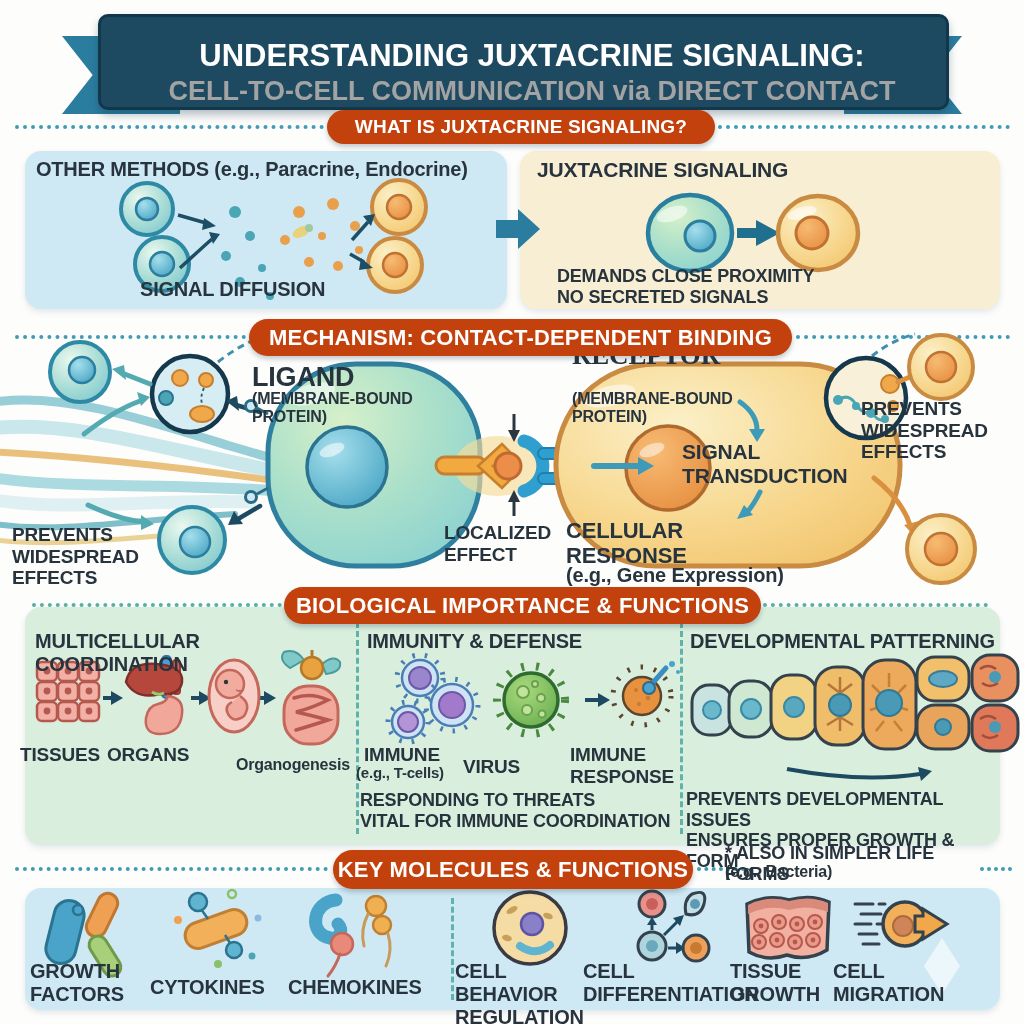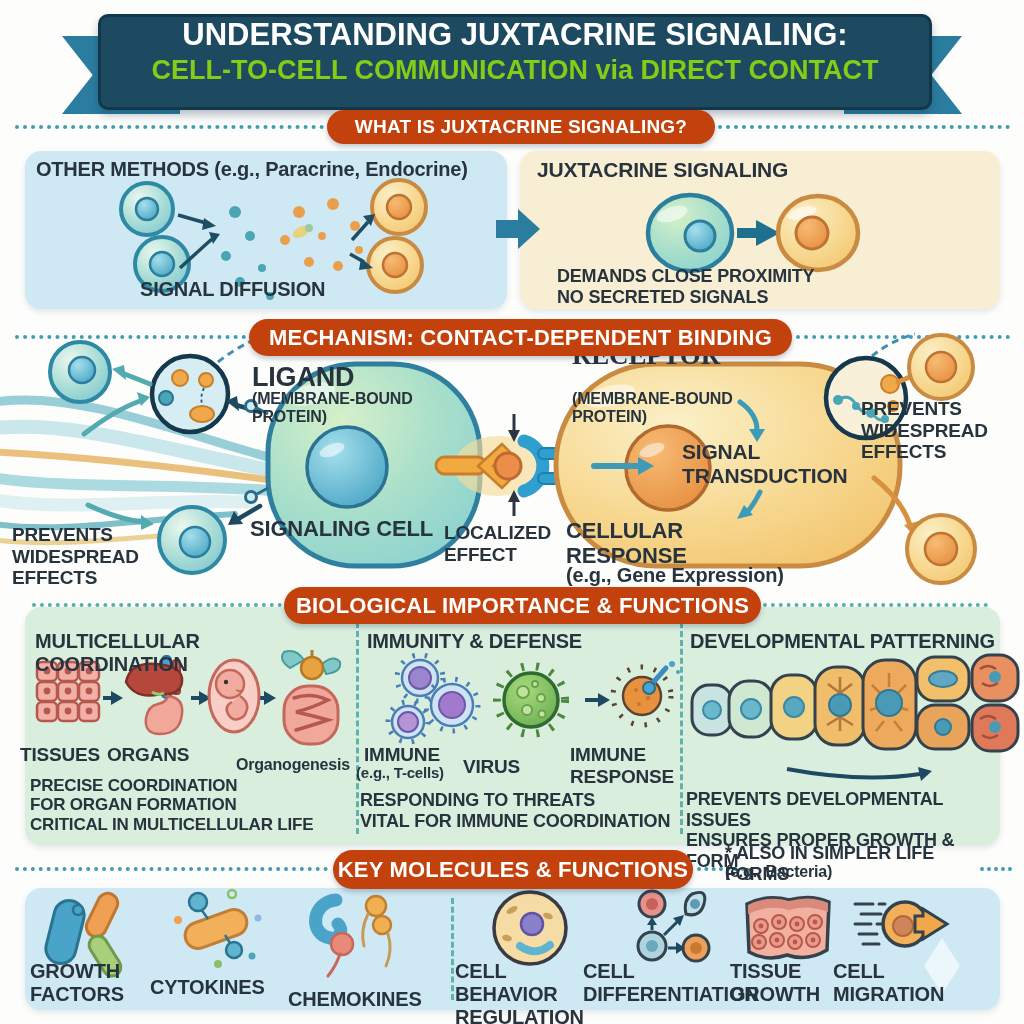--- a/index.html
+++ b/index.html
@@ -9,23 +9,23 @@
   .pill{position:absolute;background:#c2410c;color:#fff;border-radius:22px;display:flex;
         align-items:center;justify-content:center;font-weight:800;letter-spacing:.2px;
         box-shadow:0 3px 5px rgba(20,50,70,.25);z-index:6;text-align:center;}
   .dotl{position:absolute;border-top:4px dotted #3f9cb5;z-index:2;}
   .dashv{position:absolute;border-left:3px dashed #5fb3ab;z-index:2;}
   .t{position:absolute;font-weight:800;color:#27333d;text-align:left;white-space:pre-line;
      line-height:1.14;z-index:5;letter-spacing:-.2px;}
   .ribbon{position:absolute;background:#2b7da0;z-index:4;}
   #banner{position:absolute;left:98px;top:14px;width:828px;height:90px;background:#1d4a61;
           border:3px solid #12374b;border-radius:10px;z-index:5;display:flex;flex-direction:column;
-          align-items:center;justify-content:flex-start;box-shadow:0 5px 8px rgba(20,50,70,.3);}
+          align-items:center;justify-content:flex-end;box-shadow:0 5px 8px rgba(20,50,70,.3);padding-left:17px;}
   #banner .l1{color:#fff;font-weight:800;font-size:31px;letter-spacing:0;}
-  #banner .l2{color:#84cc16;font-weight:800;font-size:27px;margin-top:2px;}
+  #banner .l2{color:#a3a3a3;font-weight:800;font-size:27px;margin-top:2px;}
   svg{position:absolute;left:0;top:0;z-index:3;}
 </style>
 </head>
 <body>
 
 <div id="stage">
 
   <div class="panel" style="left:25px;top:151px;width:482px;height:158px;background:#cfe9f4;"></div>
   <div class="panel" style="left:520px;top:151px;width:480px;height:158px;background:#f8eed3;"></div>
   <div class="panel" style="left:25px;top:607px;width:975px;height:238px;background:#daeede;"></div>
@@ -466,62 +466,58 @@
 
   <div class="t" style="left:36px;top:158px;width:460px;font-size:20px;">OTHER METHODS (e.g., Paracrine, Endocrine)</div>
   <div class="t" style="left:140px;top:278px;width:260px;font-size:20px;">SIGNAL DIFFUSION</div>
   <div class="t" style="left:537px;top:158px;width:440px;font-size:21px;">JUXTACRINE SIGNALING</div>
   <div class="t" style="left:557px;top:266px;width:400px;font-size:18px;">DEMANDS CLOSE PROXIMITY
 NO SECRETED SIGNALS</div>
 
   <div class="t" style="left:252px;top:362px;width:200px;font-size:27px;">LIGAND</div>
   <div class="t" style="left:252px;top:390px;width:200px;font-size:16px;">(MEMBRANE-BOUND
 PROTEIN)</div>
-  <div class="t" style="left:250px;top:516px;width:200px;font-size:22px;">SIGNALING CELL</div>
   <div class="t" style="left:444px;top:522px;width:140px;font-size:19px;">LOCALIZED
 EFFECT</div>
   <div class="t" style="left:572px;top:340px;width:200px;font-size:27px;font-family:Liberation Serif, serif;">RECEPTOR</div>
   <div class="t" style="left:572px;top:390px;width:200px;font-size:16px;">(MEMBRANE-BOUND
 PROTEIN)</div>
   <div class="t" style="left:682px;top:440px;width:180px;font-size:21px;">SIGNAL
 TRANSDUCTION</div>
   <div class="t" style="left:566px;top:518px;width:240px;font-size:22px;">CELLULAR RESPONSE</div>
   <div class="t" style="left:566px;top:564px;width:240px;font-size:20px;">(e.g., Gene Expression)</div>
   <div class="t" style="left:12px;top:524px;width:160px;font-size:19px;">PREVENTS
 WIDESPREAD
 EFFECTS</div>
   <div class="t" style="left:861px;top:398px;width:160px;font-size:19px;">PREVENTS
 WIDESPREAD
 EFFECTS</div>
 
   <div class="t" style="left:35px;top:630px;width:310px;font-size:20px;">MULTICELLULAR COORDINATION</div>
   <div class="t" style="left:20px;top:744px;width:100px;font-size:19px;">TISSUES</div>
   <div class="t" style="left:107px;top:744px;width:100px;font-size:19px;">ORGANS</div>
   <div class="t" style="left:236px;top:756px;width:120px;font-size:16px;font-weight:700;">Organogenesis</div>
-  <div class="t" style="left:30px;top:776px;width:320px;font-size:17px;">PRECISE COORDINATION
-FOR ORGAN FORMATION
-CRITICAL IN MULTICELLULAR LIFE</div>
   <div class="t" style="left:367px;top:630px;width:300px;font-size:20px;">IMMUNITY &amp; DEFENSE</div>
   <div class="t" style="left:364px;top:744px;width:100px;font-size:19px;">IMMUNE</div>
   <div class="t" style="left:356px;top:764px;width:116px;font-size:15px;">(e.g., T-cells)</div>
   <div class="t" style="left:463px;top:756px;width:100px;font-size:19px;">VIRUS</div>
   <div class="t" style="left:570px;top:744px;width:110px;font-size:19px;">IMMUNE
 RESPONSE</div>
   <div class="t" style="left:360px;top:790px;width:315px;font-size:18px;">RESPONDING TO THREATS
 VITAL FOR IMMUNE COORDINATION</div>
   <div class="t" style="left:690px;top:630px;width:305px;font-size:20px;">DEVELOPMENTAL PATTERNING</div>
   <div class="t" style="left:686px;top:789px;width:312px;font-size:18px;">PREVENTS DEVELOPMENTAL ISSUES
 ENSURES PROPER GROWTH &amp; FORM</div>
 
   <div class="t" style="left:725px;top:843px;width:260px;font-size:18px;">* ALSO IN SIMPLER LIFE FORMS</div>
   <div class="t" style="left:725px;top:863px;width:260px;font-size:16px;">(e.g., Bacteria)</div>
   <div class="t" style="left:30px;top:960px;width:120px;font-size:20px;">GROWTH
 FACTORS</div>
   <div class="t" style="left:150px;top:976px;width:140px;font-size:20px;">CYTOKINES</div>
-  <div class="t" style="left:288px;top:976px;width:140px;font-size:20px;margin-top:12px;">CHEMOKINES</div>
+  <div class="t" style="left:288px;top:976px;width:140px;font-size:20px;">CHEMOKINES</div>
   <div class="t" style="left:455px;top:960px;width:150px;font-size:20px;">CELL BEHAVIOR
 REGULATION</div>
   <div class="t" style="left:583px;top:960px;width:170px;font-size:20px;">CELL
 DIFFERENTIATION</div>
   <div class="t" style="left:730px;top:960px;width:120px;font-size:20px;">TISSUE
 GROWTH</div>
   <div class="t" style="left:833px;top:960px;width:120px;font-size:20px;">CELL
 MIGRATION</div>
 
 </div>

